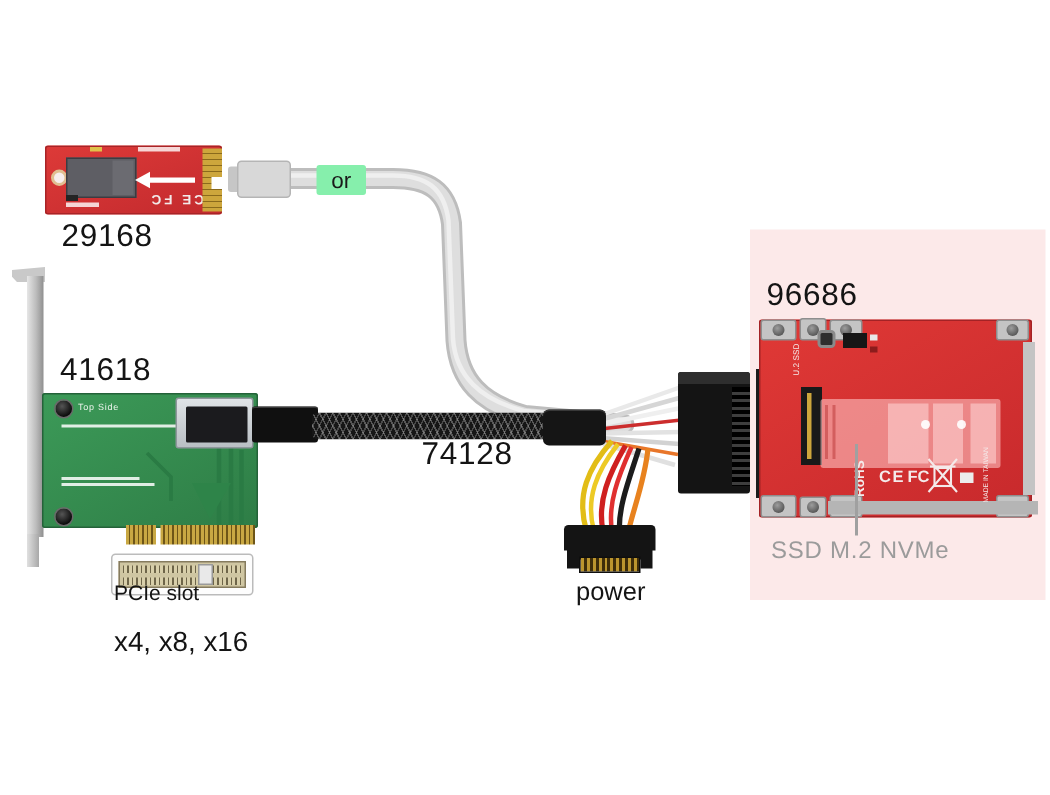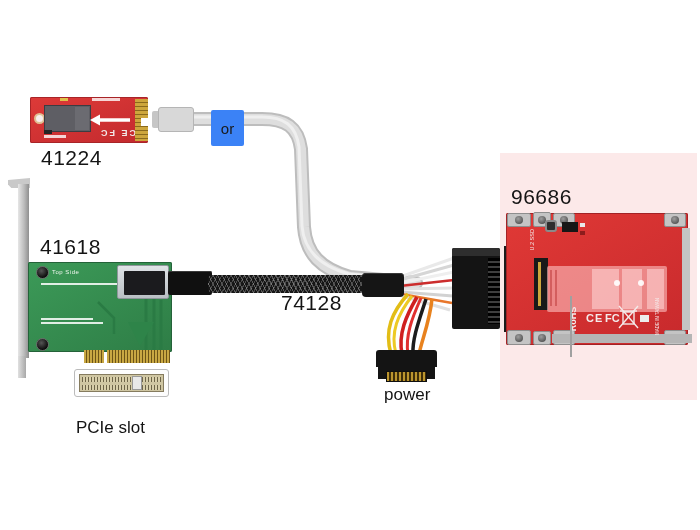--- a/index.html
+++ b/index.html
@@ -17,21 +17,21 @@
   .sff-on-m2{left:14px;top:8px;width:47px;height:27px;background:#5e5e64;border:1px solid #3c3c42;box-sizing:border-box;}
   .sff-on-m2-inner{left:30px;top:1px;width:14px;height:23px;background:#6b6b71;}
   .cefc-inv{left:66px;top:29px;width:40px;height:12px;color:#f2e9e9;font-size:9px;font-weight:bold;letter-spacing:2px;transform:rotate(180deg);}
   .m2-gold{left:105px;top:2px;width:13px;height:42px;background:repeating-linear-gradient(to bottom,#cda63c 0 3px,#8a6a1c 3px 4px);}
   .m2-notch{left:111px;top:21px;width:7px;height:8px;background:#ffffff;}
   .speck{background:rgba(255,255,255,.8);}
 
   
   .white-plug{left:158px;top:107px;width:36px;height:25px;background:#d8d8d8;border:1px solid #b5b5b5;border-radius:3px;box-sizing:border-box;}
   .white-plug-nose{left:152px;top:111px;width:8px;height:17px;background:#c6c6c6;border-radius:2px;}
-  .or-badge{left:211px;top:110px;width:33px;height:36px;background:#3b82f6;border-radius:2px;
+  .or-badge{left:211px;top:110px;width:33px;height:20px;background:#86efac;border-radius:2px;
             display:flex;align-items:center;justify-content:center;font-size:15px;color:#1a1a1a;}
 
   
   .bracket-tab{left:8px;top:178px;width:22px;height:10px;background:#c9c9c9;clip-path:polygon(0 20%,100% 0,100% 100%,15% 100%,0 65%);}
   .bracket-blade{left:18px;top:184px;width:11px;height:174px;background:linear-gradient(to right,#e6e6e6,#bcbcbc 55%,#8f8f8f);}
   .bracket-low{left:18px;top:356px;width:8px;height:22px;background:linear-gradient(to right,#e0e0e0,#a8a8a8);}
 
   
   .card89458{left:28px;top:262px;width:144px;height:90px;background:linear-gradient(150deg,#3c9a58,#2e7d46);border-radius:2px;box-shadow:0 0 0 1px #246239 inset;}
   .screw{width:13px;height:13px;border-radius:50%;background:radial-gradient(circle at 40% 35%,#555,#0c0c0c 70%);border:1px solid #6a6a6a;box-sizing:border-box;}
@@ -132,21 +132,21 @@
       <div class="abs sff-on-m2-inner"></div>
     </div>
     <div class="abs speck" style="left:62px;top:1px;width:28px;height:3px"></div>
     <div class="abs" style="left:30px;top:1px;width:8px;height:3px;background:#e0c24a"></div>
     <div class="abs speck" style="left:14px;top:38px;width:22px;height:3px"></div>
     <div class="abs" style="left:14px;top:33px;width:8px;height:4px;background:#242424"></div>
     <div class="abs cefc-inv">CE FC</div>
     <div class="abs m2-gold"></div>
     <div class="abs m2-notch"></div>
   </div>
-  <div class="abs z4 num-label" style="left:41px;top:146px">41224</div>
+  <div class="abs z4 num-label" style="left:41px;top:146px">29168</div>
 
   <div class="abs z2 white-plug-nose"></div>
   <div class="abs z2 white-plug"></div>
   <div class="abs z2 or-badge">
     <span>or</span>
   </div>
 
   <div class="abs z2 bracket-tab"></div>
   <div class="abs z2 bracket-blade"></div>
   <div class="abs z2 bracket-low"></div>
@@ -189,21 +189,22 @@
   <div class="abs z2 sata-pins"></div>
   <div class="abs z4 small-label" style="left:384px;top:385px">power</div>
 
   <div class="abs z2 slot-box">
     <div class="abs slot-body">
       <div class="abs slot-row" style="top:2px"></div>
       <div class="abs slot-row" style="top:10px"></div>
       <div class="abs slot-key"></div>
     </div>
   </div>
-  <div class="abs z4 small-label" style="left:76px;top:418px;font-size:17px">PCIe slot</div>
+  <div class="abs z4 small-label" style="left:76px;top:387px;font-size:14px">PCIe slot</div>
+  <div class="abs z4 small-label" style="left:76px;top:417px;font-size:18.5px">x4, x8, x16</div>
 
   <div class="abs z2 u2strip"></div>
   <div class="abs z2 cardpins"></div>
   <div class="abs z2 cardpins2"></div>
 
   <div class="abs z2 card62725">
 
     <div class="abs tab" style="left:1px;top:0;width:24px;height:14px">
         <div class="screw2"></div>
       </div>
@@ -251,20 +252,21 @@
       <div class="abs ghost-dot" style="left:91px"></div>
     </div>
 
     <div class="abs rot rohs">RoHS</div>
     <div class="abs celogo">CE</div>
     <div class="abs fclogo">FC</div>
     <div class="abs whitebar"></div>
     <div class="abs rot madein">MADE IN TAIWAN</div>
   </div>
   <div class="abs z4 num-label" style="left:511px;top:185px">96686</div>
+  <div class="abs z4 ssd-callout">SSD M.2 NVMe</div>
 
   <svg class="abs z3" style="left:0;top:0" width="700" height="530">
     <g>
       <line x1="130" y1="120" x2="100" y2="120" stroke="#ffffff" stroke-width="3.5"></line>
       <polygon points="100,114.5 100,125.5 90,120" fill="#ffffff"></polygon>
     </g>
     <g stroke="#f4eaea" stroke-width="1.4" fill="none">
       <rect x="623" y="312" width="11" height="12"></rect>
       <line x1="620" y1="311" x2="637" y2="311"></line>
       <line x1="619" y1="306" x2="638" y2="328"></line>

